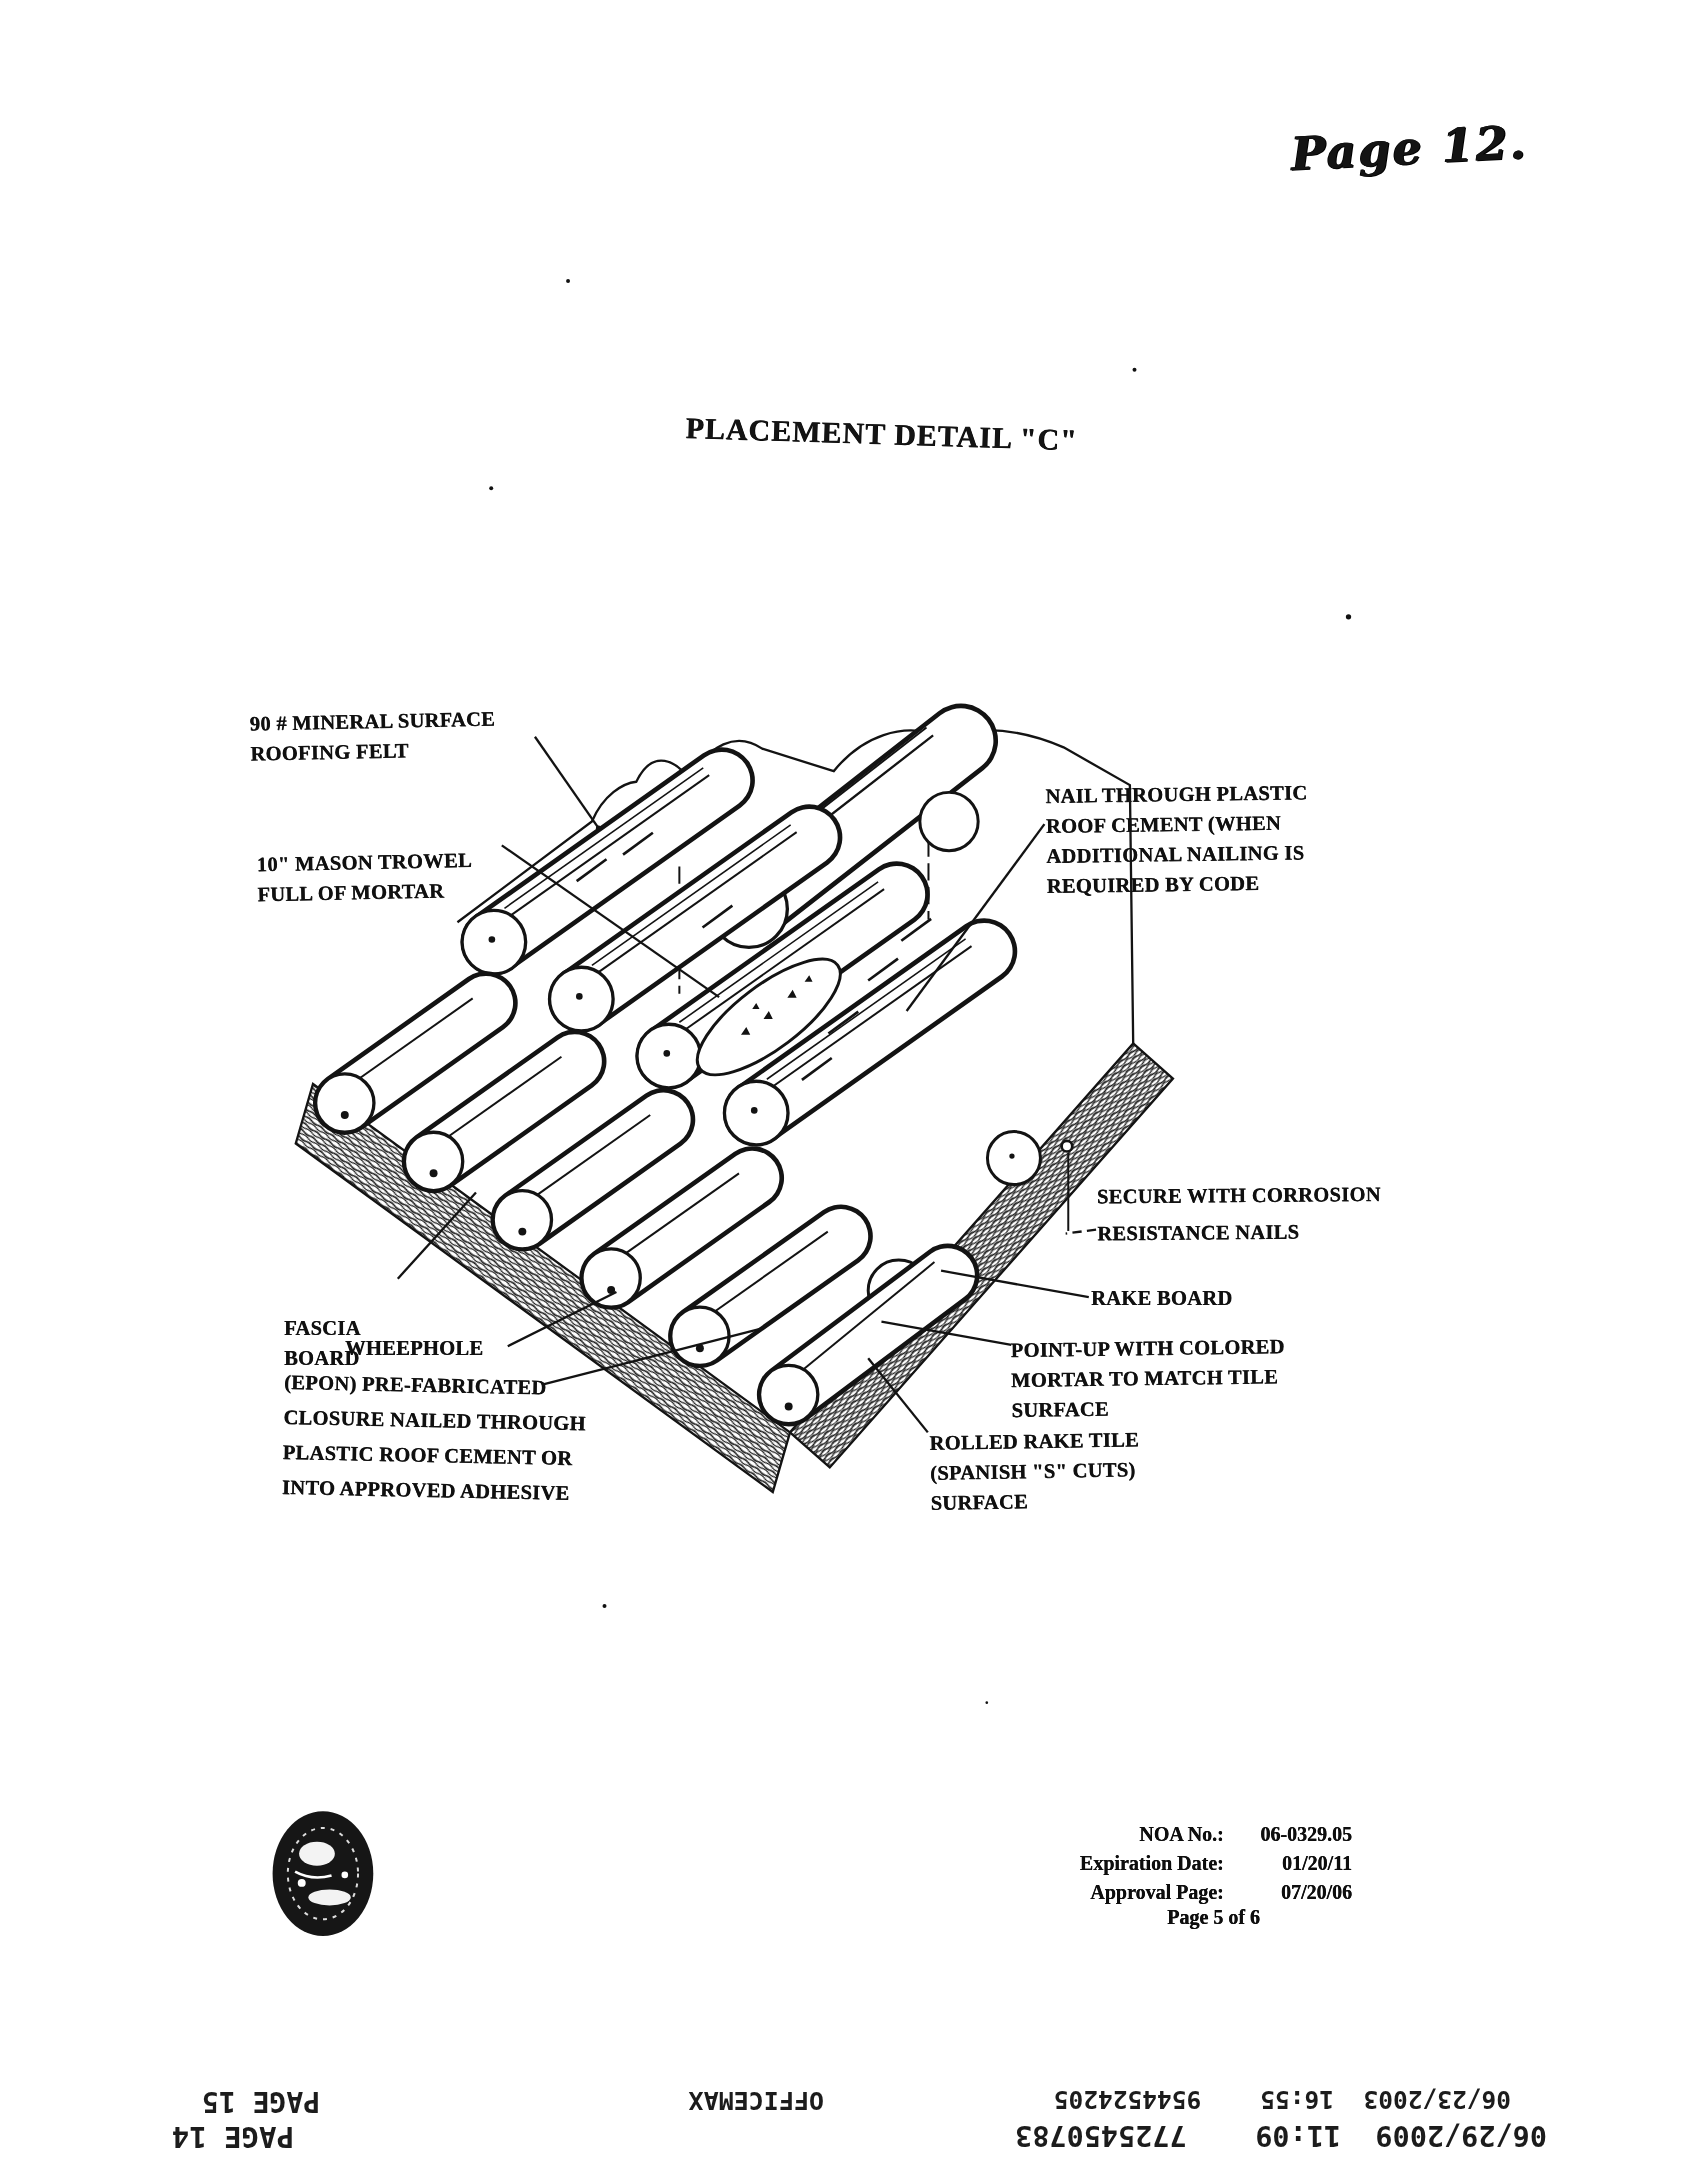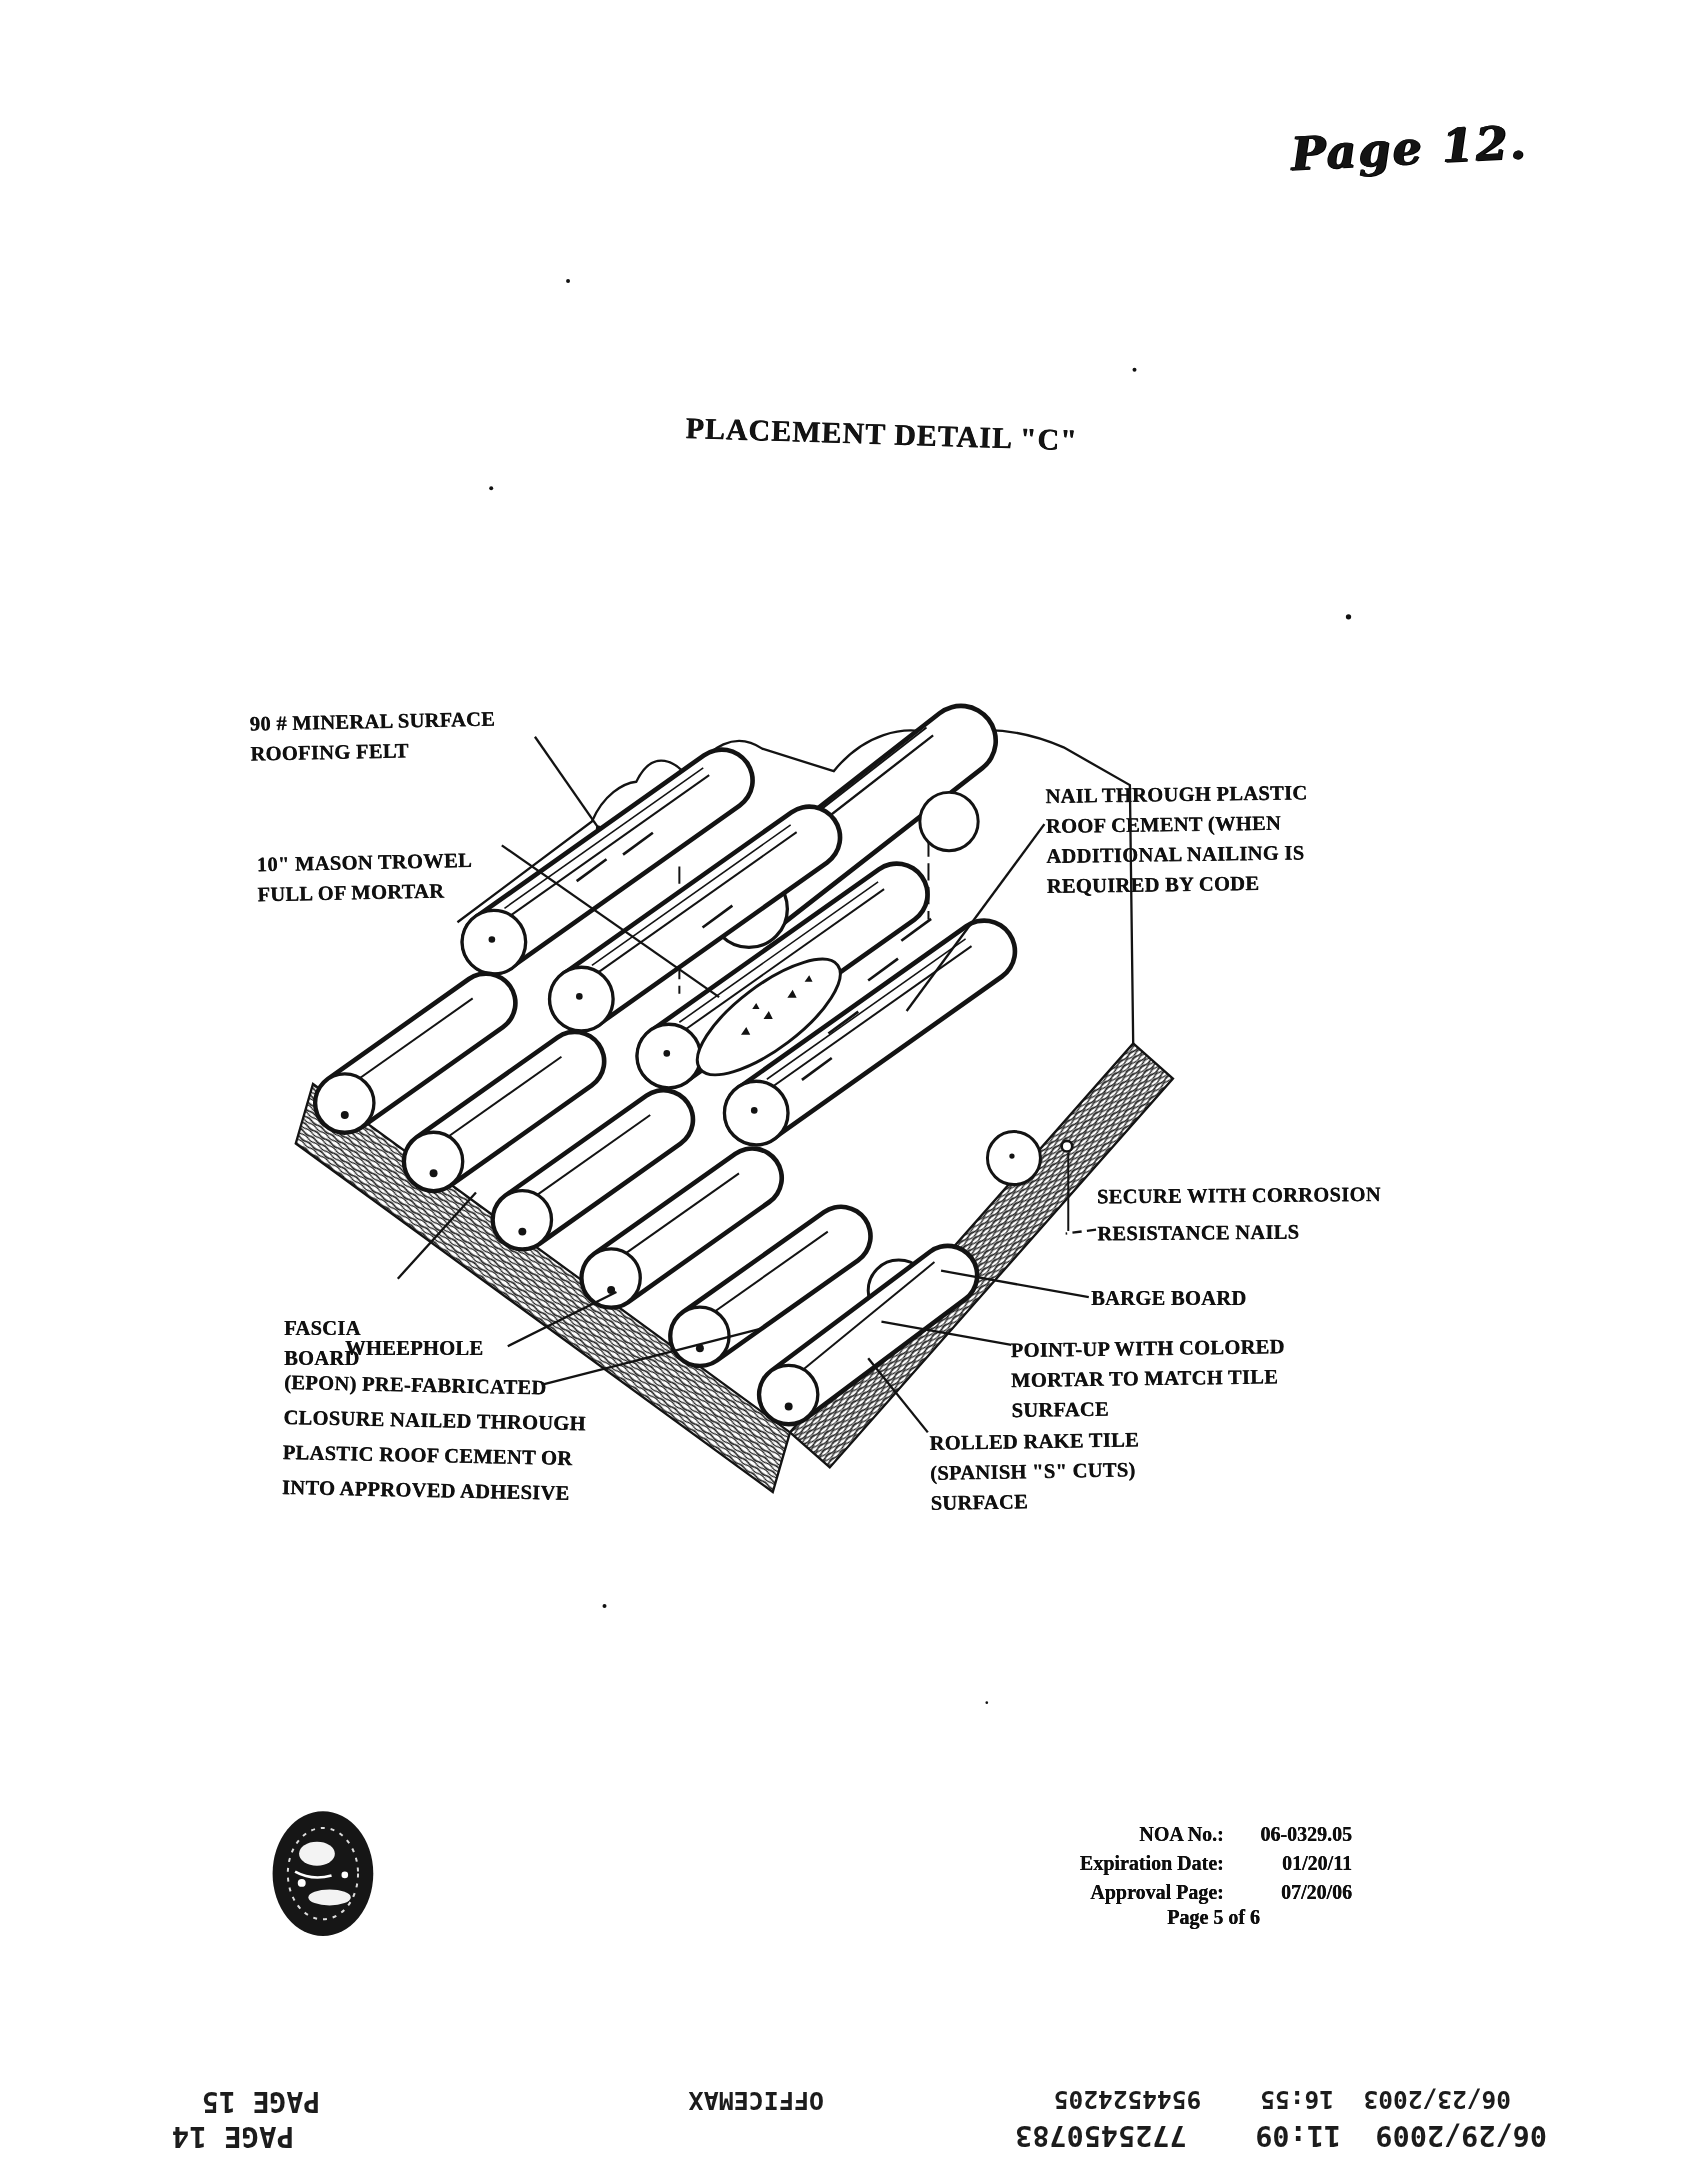--- a/index.html
+++ b/index.html
@@ -237,21 +237,21 @@
 REQUIRED BY CODE</div>
   <div class="lbl" style="left:284px; top:1313px">FASCIA
 BOARD</div>
   <div class="lbl" style="left:345px; top:1333px">WHEEPHOLE</div>
   <div class="lbl" style="left:283px; top:1368px; line-height:35px; transform:rotate(1.2deg)">(EPON) PRE-FABRICATED
 CLOSURE NAILED THROUGH
 PLASTIC ROOF CEMENT OR
 INTO APPROVED ADHESIVE</div>
   <div class="lbl" style="left:1097px; top:1177px; line-height:37px; transform:rotate(-0.5deg)">SECURE  WITH CORROSION
 RESISTANCE NAILS</div>
-  <div class="lbl" style="left:1091px; top:1283px">BARGE BOARD</div>
+  <div class="lbl" style="left:1091px; top:1283px">RAKE BOARD</div>
   <div class="lbl" style="left:1011px; top:1333px; transform:rotate(-0.8deg)">POINT-UP WITH COLORED
 MORTAR TO MATCH TILE
 SURFACE</div>
   <div class="lbl" style="left:930px; top:1426px; transform:rotate(-1deg)">ROLLED RAKE TILE
 (SPANISH "S" CUTS)
 SURFACE</div>
 
   <div class="noa">
     <div class="noa-row">
       <span class="noa-l">NOA No.:</span>

